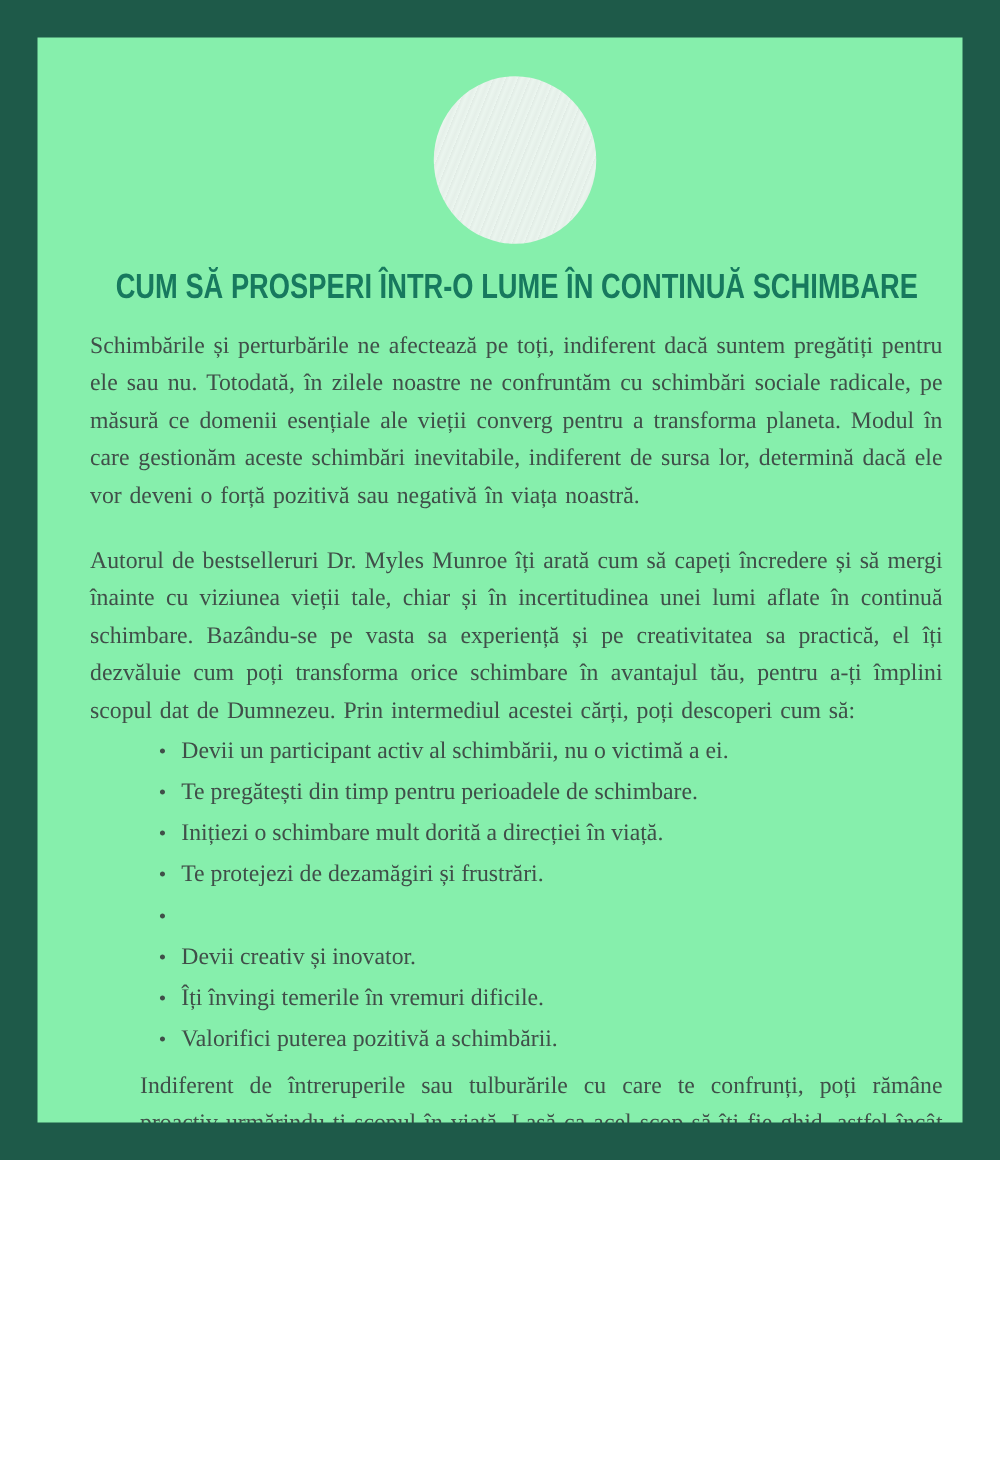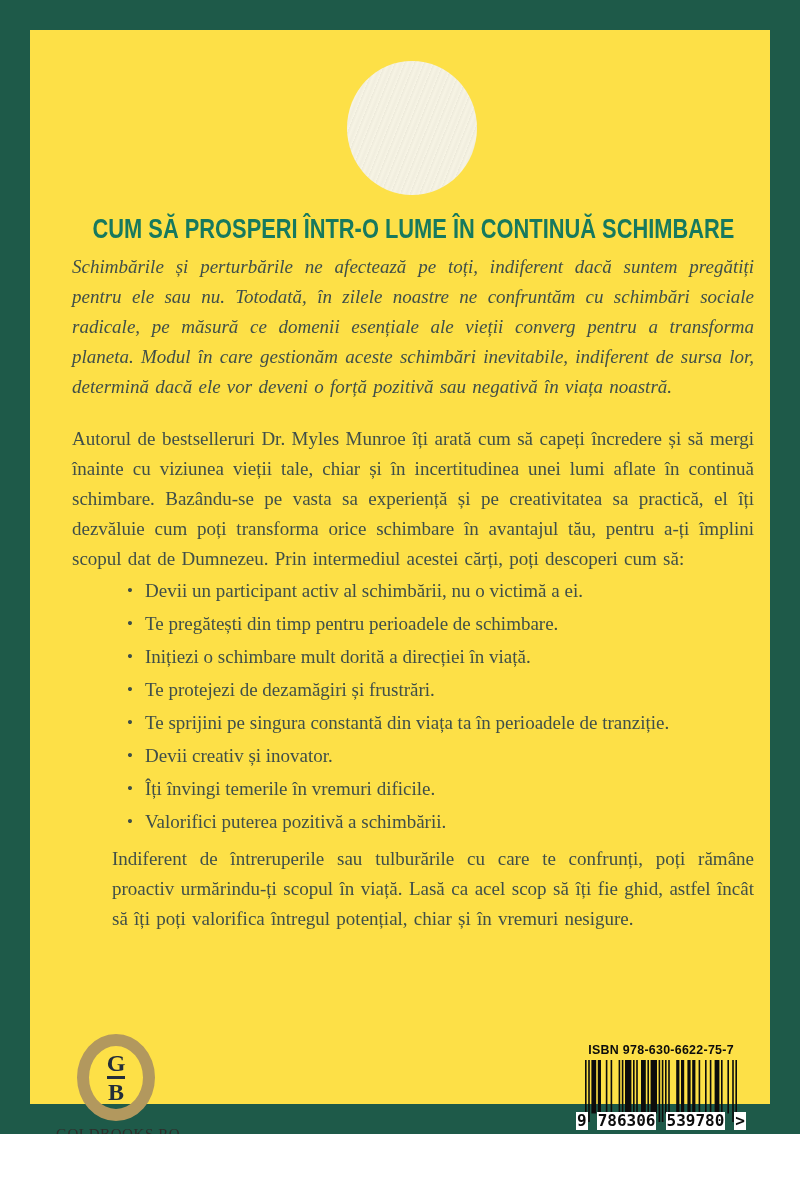--- a/index.html
+++ b/index.html
@@ -1,21 +1,21 @@
 <!DOCTYPE html>
 <html lang="ro"><head>
 <meta charset="utf-8">
 <title>Back cover</title>
 <style>
   html, body { margin: 0; padding: 0; background: #ffffff; }
   .cover {
     position: relative;
     width: 800px;
-    height: 1134px;
-    background: #fde047;
+    height: 928px;
+    background: #86efac;
     overflow: hidden;
     font-family: "Liberation Serif", serif;
   }
   
   .frame {
     position: absolute;
     inset: 0;
     border: 30px solid #1e5a49;
     pointer-events: none;
     z-index: 40;
@@ -57,21 +57,21 @@
     color: #17795e;
   }
   .body-par {
     margin: 0;
     font-size: 19px;
     line-height: 30px;
     text-align: justify;
     word-spacing: 1.5px;
     color: #404f49;
   }
-  .p1 { margin-top: 6px; font-style: italic; }
+  .p1 { margin-top: 16px; }
   .p2 { margin-top: 22px; }
   .p3 { margin-top: 8px; margin-left: 40px; }
   ul.points {
     margin: 6px 0 0 0;
     padding: 0 0 0 55px;
     list-style: none;
   }
   ul.points li {
     display: flex;
     margin-bottom: 11px;
@@ -190,21 +190,20 @@
       <li>
         <span class="dot">•</span>
         <span>Inițiezi o schimbare mult dorită a direcției în viață.</span>
       </li>
       <li>
         <span class="dot">•</span>
         <span>Te protejezi de dezamăgiri și frustrări.</span>
       </li>
       <li>
         <span class="dot">•</span>
-        <span>Te sprijini pe singura constantă din viața ta în perioadele de tranziție.</span>
       </li>
       <li>
         <span class="dot">•</span>
         <span>Devii creativ și inovator.</span>
       </li>
       <li>
         <span class="dot">•</span>
         <span>Îți învingi temerile în vremuri dificile.</span>
       </li>
       <li>

